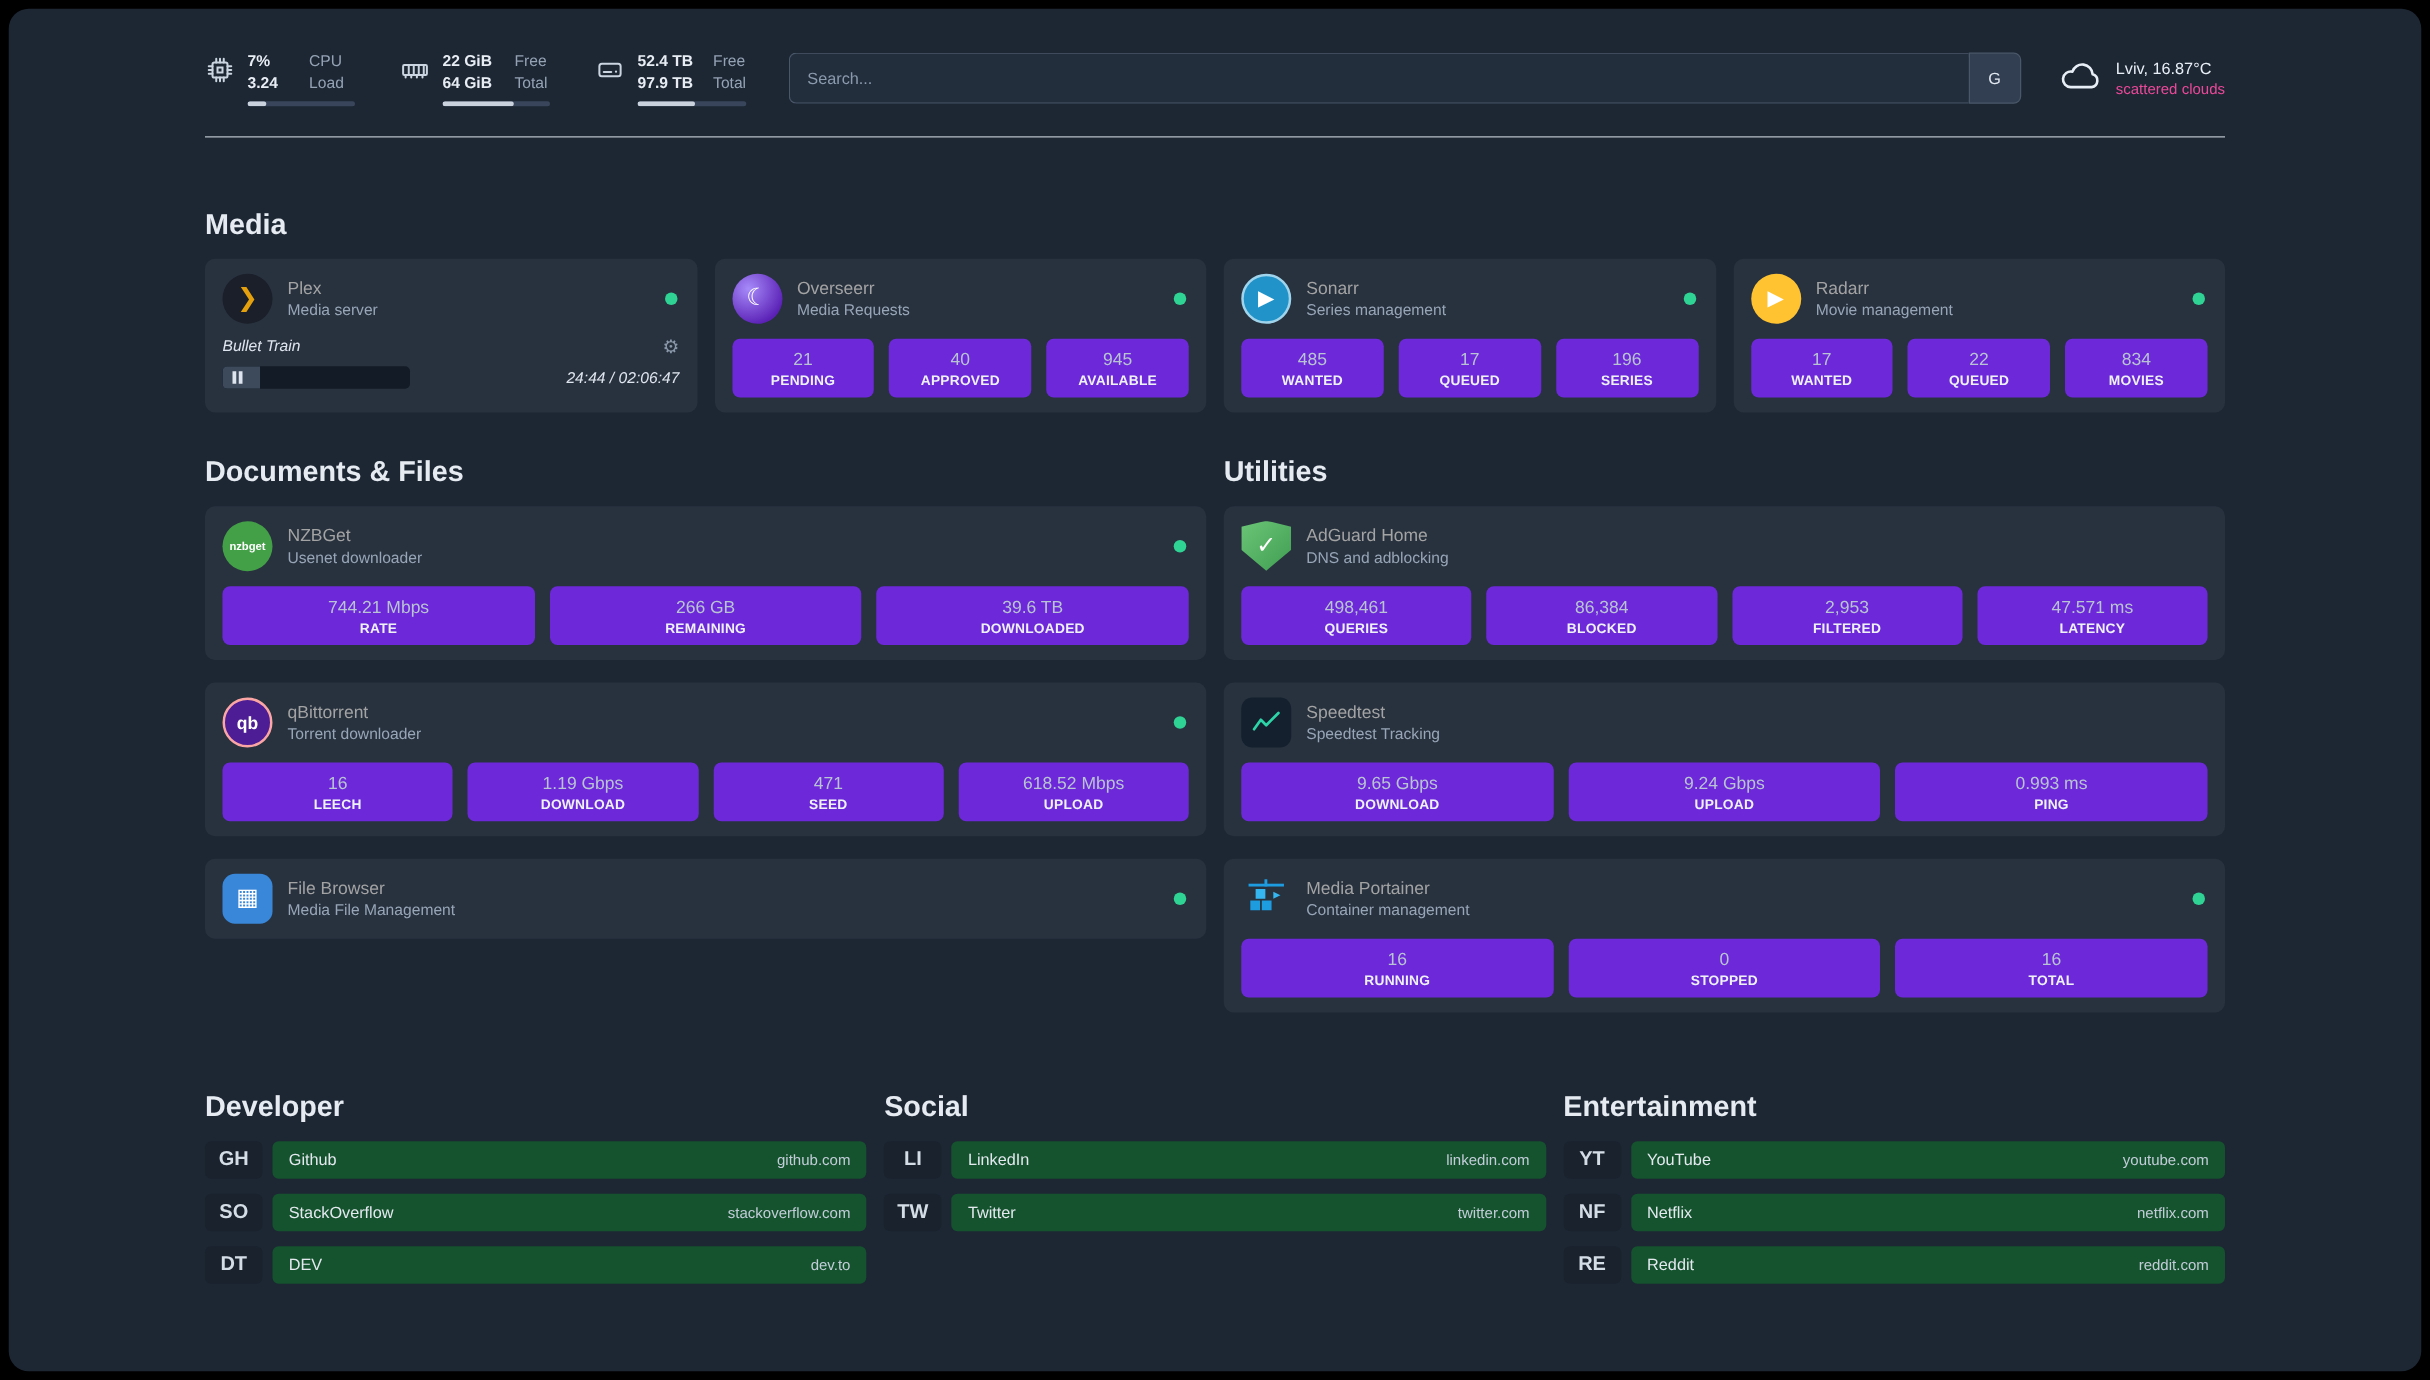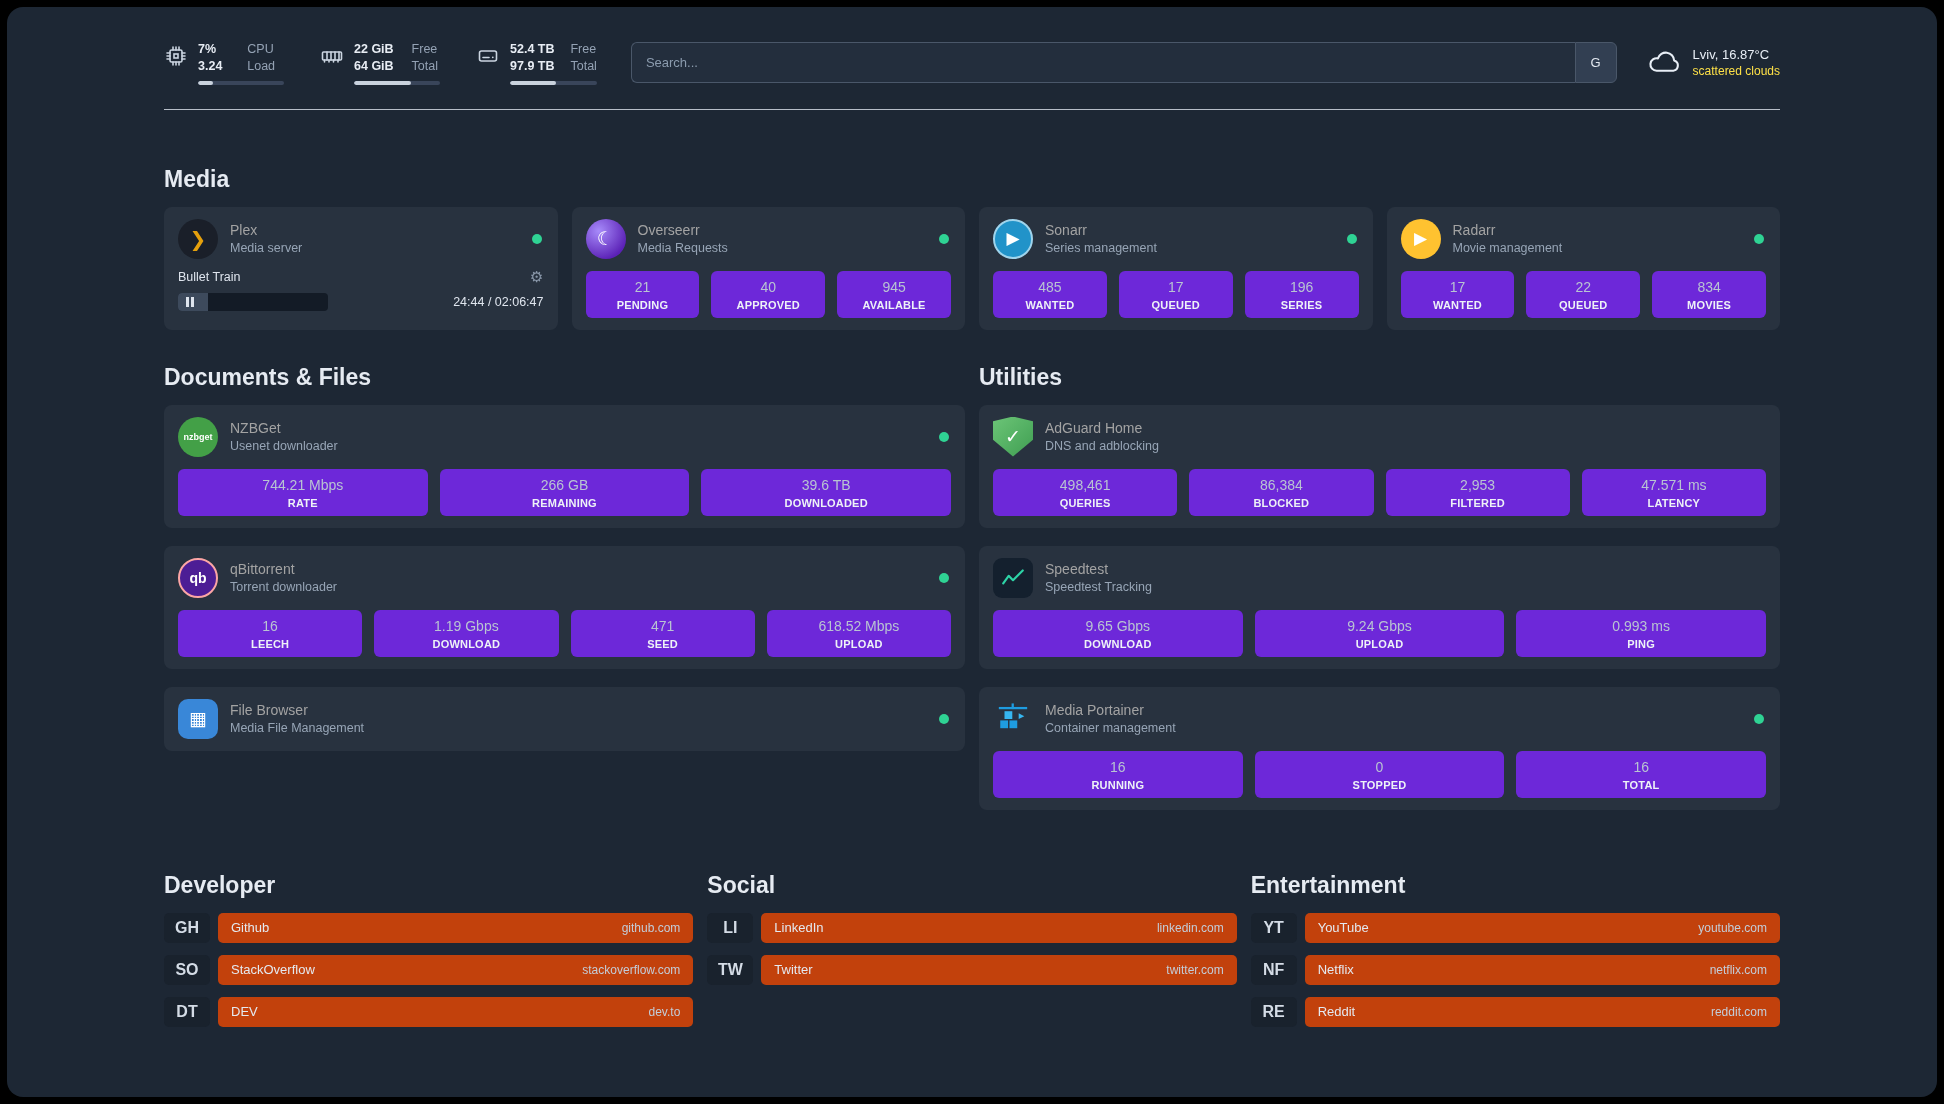--- a/index.html
+++ b/index.html
@@ -37,21 +37,21 @@
     font-family:inherit;
   }
   .search input::placeholder { color:#8b9bae; }
   .search-g {
     width:42px; background:#323f52; border:1px solid #4a5769;
     border-radius:0 6px 6px 0; color:#e2e8f0; font-size:13px; cursor:pointer;
     font-family:inherit;
   }
   .weather { display:flex; align-items:center; gap:10px; }
   .w-loc { font-size:13px; color:#e8eef6; }
-  .w-cond { font-size:12px; color:#fde047; margin-top:2px; }
+  .w-cond { font-size:12px; color:#ec4899; margin-top:2px; }
 
   .divider { border:none; border-top:1px solid rgba(222,229,238,0.8); margin:24px 0 0 0; }
 
   
   h2.section-title { font-size:23px; font-weight:600; color:#e6ebf2; margin:0 0 14px 0; }
   .section-media { margin-top:56px; }
   .grid4 { display:grid; grid-template-columns:repeat(4,1fr); gap:14px; }
 
   .card { background:#28323f; border-radius:8px; padding:12px 14px; }
   .card-head { display:flex; align-items:center; gap:12px; }
@@ -76,39 +76,39 @@
   .icon-filebrowser { background:#3987d8; border-radius:10px; color:#fff; font-size:19px; }
   .icon-adguard {
     border-radius:0; background:linear-gradient(135deg,#6cc577,#3f9e52);
     clip-path:polygon(50% 0%,100% 12%,100% 58%,50% 100%,0% 58%,0% 12%);
     color:#fff; font-size:19px;
   }
   .icon-speedtest { background:#14202e; border-radius:9px; }
   .icon-portainer { background:transparent; }
 
   
-  .np { margin-top:9px; }
+  .np { margin-top:9px;font-style:italic; }
   .np-top { display:flex; justify-content:space-between; align-items:center; font-size:12.5px; color:#dfe5ee; }
   .gear { color:#8a98aa; font-size:15px; cursor:pointer; }
   .np-bottom { display:flex; align-items:center; justify-content:space-between; margin-top:7px; }
   .np-bar { width:150px; height:18px; background:#131b26; border-radius:4px; position:relative; overflow:hidden; cursor:pointer; }
   .np-fill { position:absolute; left:0; top:0; bottom:0; background:#3d4a5c; }
   .pause { position:absolute; left:8px; top:4px; display:flex; gap:2.5px; }
   .pause i { width:2.5px; height:10px; background:#dfe5ee; display:block; }
   .np-time { font-size:12.5px; color:#dfe5ee; }
 
   
   .two-col { display:grid; grid-template-columns:1fr 1fr; gap:14px; margin-top:34px; }
   .col .card { margin-bottom:18px; }
 
   
   .three-col { display:grid; grid-template-columns:repeat(3,1fr); gap:14px; margin-top:44px; padding-bottom:30px; }
   .bm-row { display:flex; gap:8px; margin-bottom:12px; height:30px; cursor:pointer; }
   .bm-abbr { width:46px; background:#19222d; border-radius:5px; display:flex; align-items:center; justify-content:center; font-size:16px; font-weight:600; color:#d4dce6; flex:none; }
-  .bm-pill { flex:1; background:#c2410c; border-radius:5px; display:flex; align-items:center; justify-content:space-between; padding:0 13px; }
+  .bm-pill { flex:1; background:#14532d; border-radius:5px; display:flex; align-items:center; justify-content:space-between; padding:0 13px; }
   .bm-name { font-size:13px; color:#e4e9f0; }
   .bm-url { font-size:12px; color:#c3cdd9; }
 </style>
 </head>
 <body>
 
 <div class="app">
   <div class="container">
 
     <header class="topbar">

